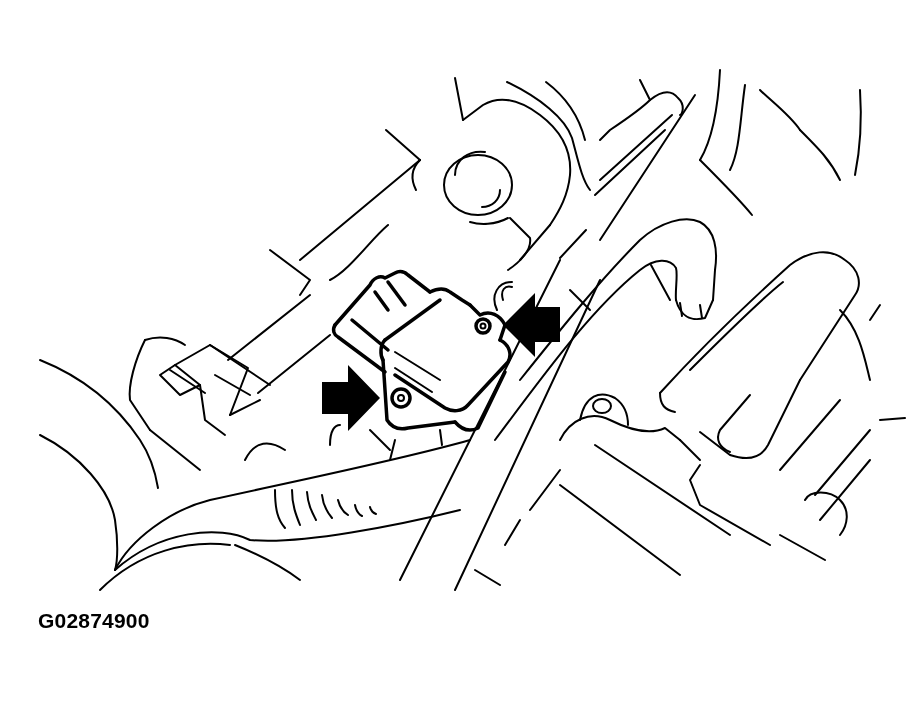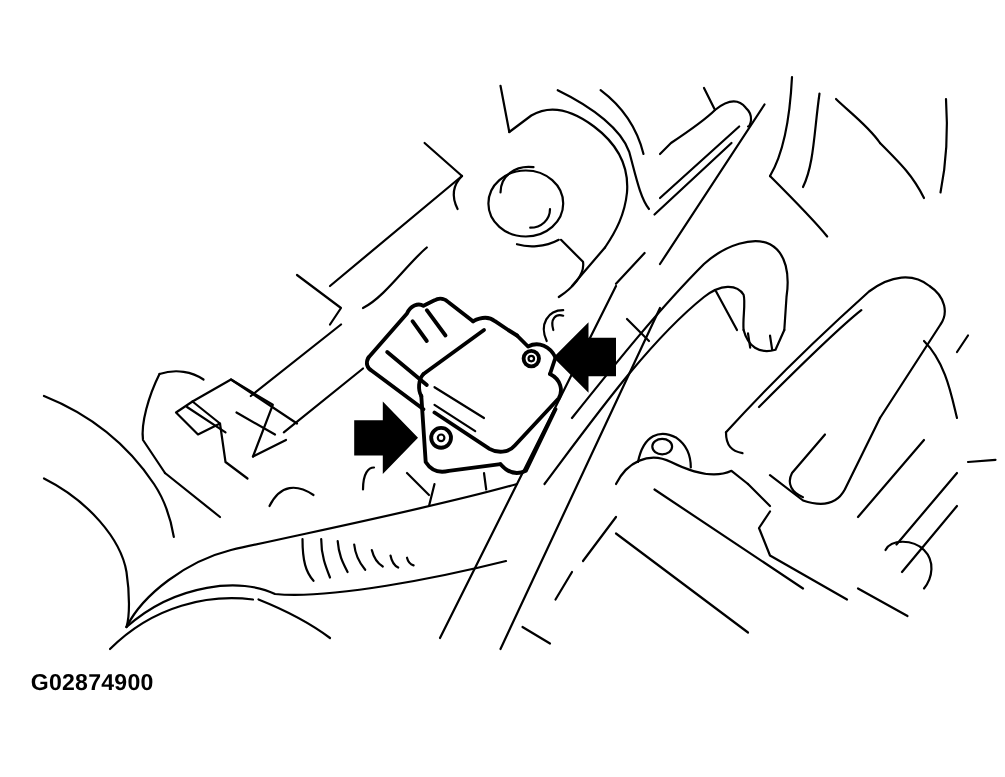--- a/index.html
+++ b/index.html
@@ -2,21 +2,21 @@
 <html><head>
 <meta charset="utf-8">
 <style>
   html, body { margin:0; padding:0; background:#ffffff; }
   body { width:914px; height:706px; position:relative; overflow:hidden; font-family:"Liberation Sans", sans-serif; }
   #drawing { position:absolute; left:0; top:0; width:914px; height:706px; }
   #drawing path, #drawing line, #drawing circle, #drawing ellipse, #drawing polyline { fill:none; stroke:#000; stroke-width:2; stroke-linecap:round; stroke-linejoin:round; }
   #drawing .thick { stroke-width:3.5; }
   #drawing .fill { fill:#000; stroke:none; }
   #drawing .white { fill:#fff; }
-  .fig-code { position:absolute; left:28px; top:609px; font-size:21px; font-weight:bold; color:#000; letter-spacing:0.2px; }
+  .fig-code { position:absolute; left:38px; top:609px; font-size:21px; font-weight:bold; color:#000; letter-spacing:0.2px; }
 </style>
 </head>
 <body>
 
 <svg id="drawing" viewBox="0 0 914 706" xmlns="http://www.w3.org/2000/svg">
 
   <g>
     <path d="M455,78 L463,120"></path>
     <path d="M386,130 L420,160"></path>
     <path d="M420,160 C412,168 410,178 416,190"></path>

